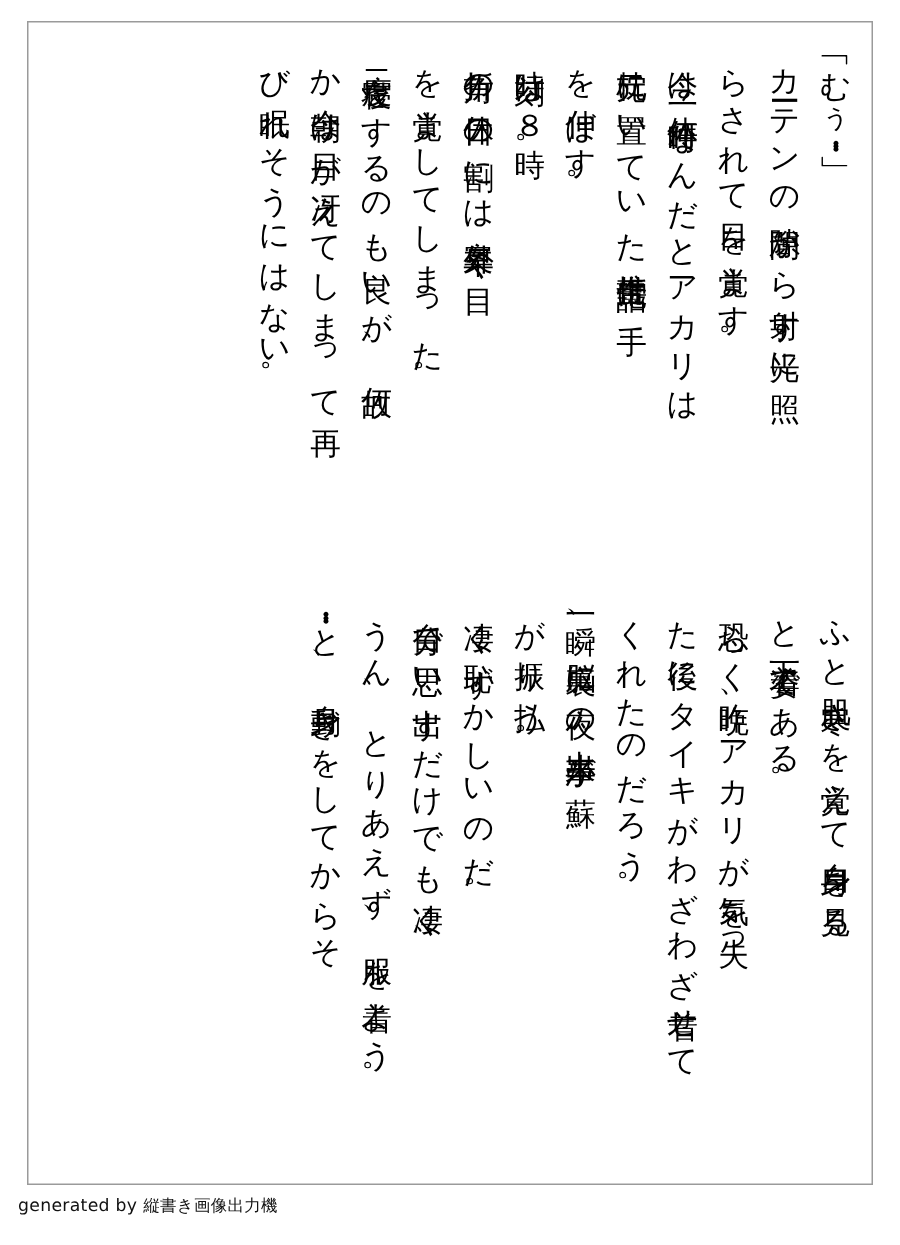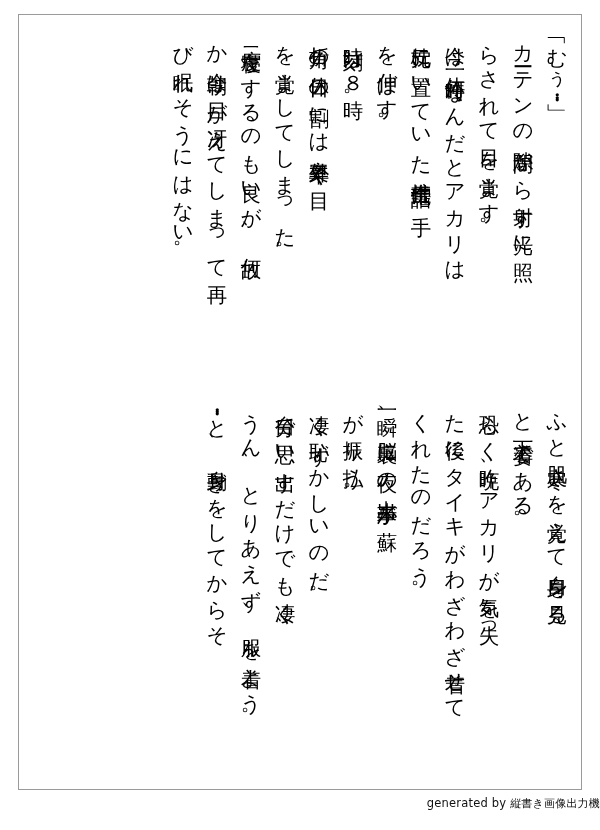--- a/index.html
+++ b/index.html
@@ -62,24 +62,24 @@
     text-align: start;
   }
   
   .col.lower {
     padding-top: 368px;
     box-sizing: border-box;
     height: 100%;
   }
   .footer {
     position: absolute;
-    left: 0;
+    left: 12px;
     right: 0;
     top: 796px;
-    text-align: right;
+    text-align: left;
     font-family: "DejaVu Sans", sans-serif;
     font-size: 11.5px;
     color: #111111;
     letter-spacing: 0.2px;
   }
   .footer .fwtag {
     font-family: "DejaVu Sans", sans-serif;
     font-size: 11px;
   }
 </style>

